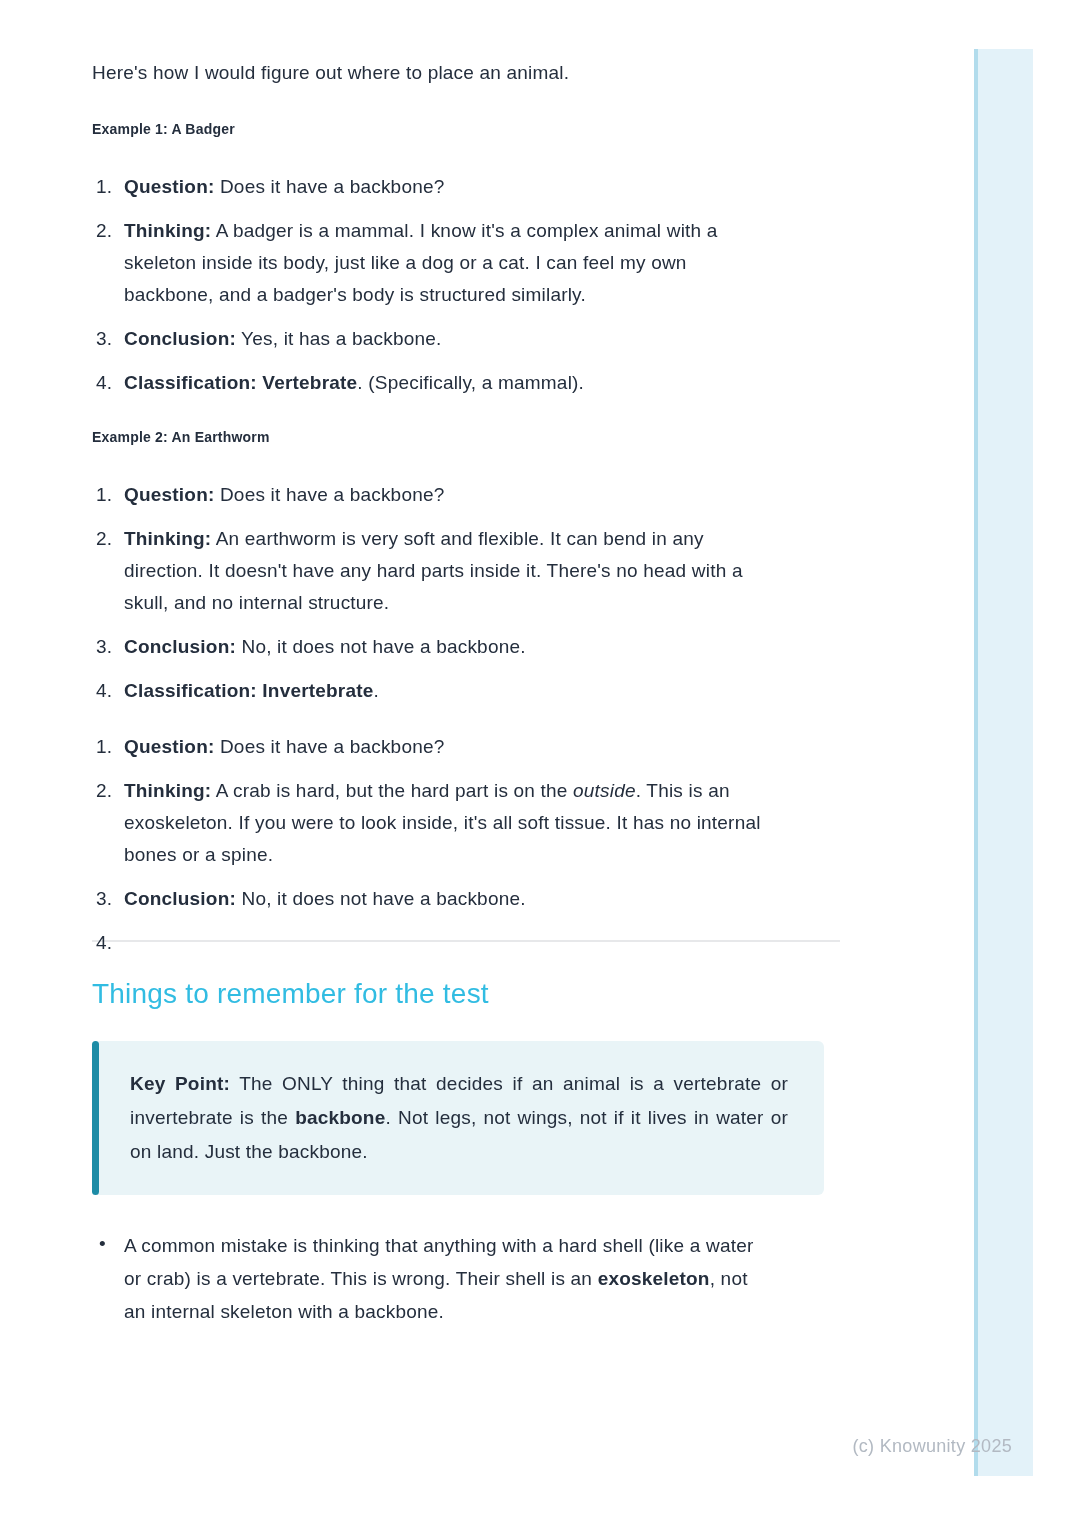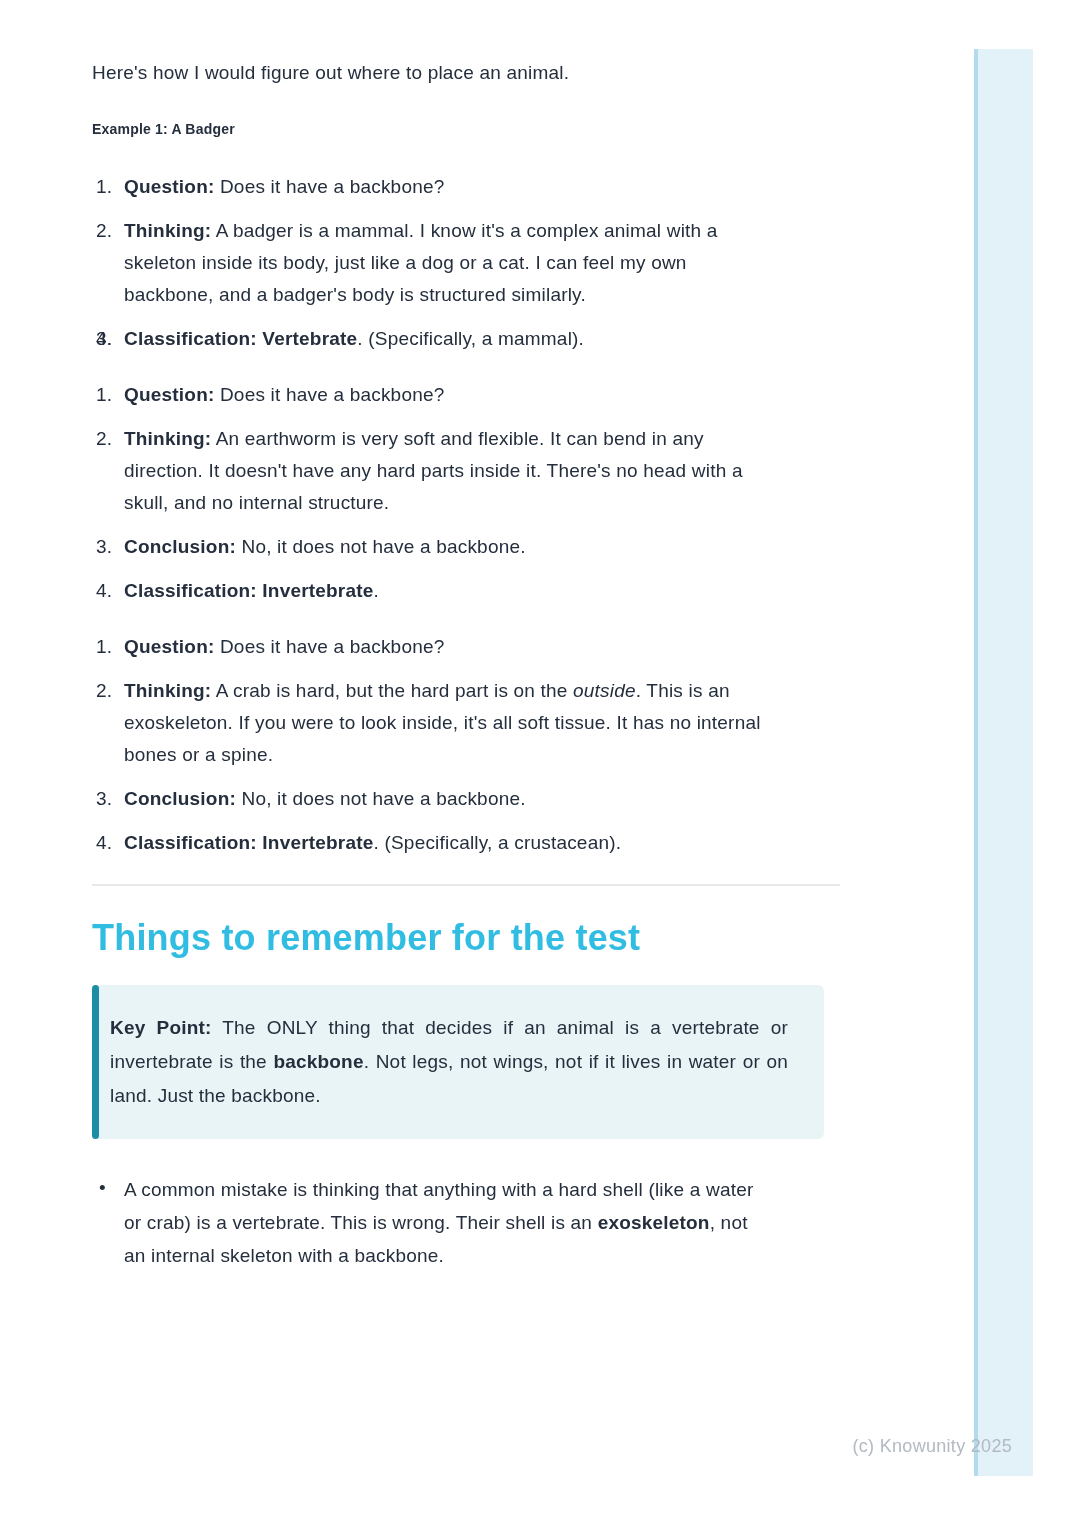--- a/index.html
+++ b/index.html
@@ -41,32 +41,32 @@
     padding-right: 72px;
     margin-bottom: 12px;
   }
   .num { position: absolute; left: 4px; top: 0; }
   hr.divider {
     border: none;
     border-top: 2px solid var(--divider, #e7e8ea);
     margin: 25px 0 0 0;
   }
   h1.section-title {
-    font-size: 36px;
+    font-size: 28px;
     line-height: 40px;
-    font-weight: 700;
+    font-weight: 400;
     letter-spacing: 0.2px;
     color: var(--accent-cyan, #31bce2);
     margin: 32px 0 27px 0;
   }
   .callout {
     position: relative;
     background: var(--callout-bg, #e9f4f7);
     border-radius: 6px;
-    padding: 26px 36px 26px 18px;
+    padding: 26px 36px 26px 38px;
     margin: 0 16px 34px 0;
     line-height: 34px;
     text-align: justify;
   }
   .callout::before {
     content: "";
     position: absolute;
     left: 0;
     top: 0;
     bottom: 0;
@@ -112,34 +112,35 @@
 
 <div class="page">
   <div class="content">
     <p class="intro">Here's how I would figure out where to place an animal.</p>
 
     <div id="examples">
         <h3 class="example-title">Example 1: A Badger</h3>
         <ol class="steps">
           <li><span class="num">1.</span><span><strong>Question:</strong><span> Does it have a backbone?</span></span></li>
           <li><span class="num">2.</span><span><strong>Thinking:</strong><span> A badger is a mammal. I know it's a complex animal with a skeleton inside its body, just like a dog or a cat. I can feel my own backbone, and a badger's body is structured similarly.</span></span></li>
-          <li><span class="num">3.</span></li>
+          <li><span class="num">3.</span><span><strong>Conclusion:</strong><span> Yes, it has a backbone.</span></span></li>
           <li><span class="num">4.</span><span><strong>Classification: Vertebrate</strong><span>. (Specifically, a mammal).</span></span></li>
         </ol>
+        <h3 class="example-title">Example 2: An Earthworm</h3>
         <ol class="steps">
           <li><span class="num">1.</span><span><strong>Question:</strong><span> Does it have a backbone?</span></span></li>
           <li><span class="num">2.</span><span><strong>Thinking:</strong><span> An earthworm is very soft and flexible. It can bend in any direction. It doesn't have any hard parts inside it. There's no head with a skull, and no internal structure.</span></span></li>
           <li><span class="num">3.</span><span><strong>Conclusion:</strong><span> No, it does not have a backbone.</span></span></li>
           <li><span class="num">4.</span><span><strong>Classification: Invertebrate</strong><span>.</span></span></li>
         </ol>
         <ol class="steps">
           <li><span class="num">1.</span><span><strong>Question:</strong><span> Does it have a backbone?</span></span></li>
           <li><span class="num">2.</span><span><strong>Thinking:</strong><span> A crab is hard, but the hard part is on the </span><em>outside</em><span>. This is an exoskeleton. If you were to look inside, it's all soft tissue. It has no internal bones or a spine.</span></span></li>
           <li><span class="num">3.</span><span><strong>Conclusion:</strong><span> No, it does not have a backbone.</span></span></li>
-          <li><span class="num">4.</span><span><strong>Classification: Invertebrate</strong><span>. (Specifically, a crustacean).</span></span></li>
+          <li><span class="num">4.</span></li>
         </ol>
       </div>
 
     <hr class="divider">
 
     <h1 class="section-title">Things to remember for the test</h1>
 
     <div class="callout">
       <p id="keypoint-text"><strong>Key Point:</strong><span> The ONLY thing that decides if an animal is a vertebrate or invertebrate is the </span><strong>backbone</strong><span>. Not legs, not wings, not if it lives in water or on land. Just the backbone.</span></p>
     </div>

